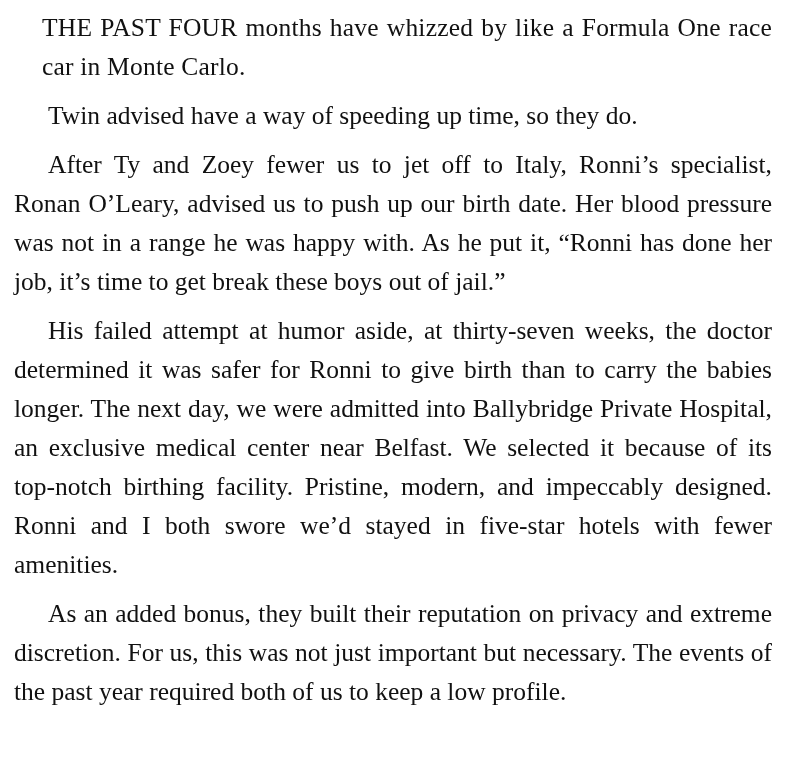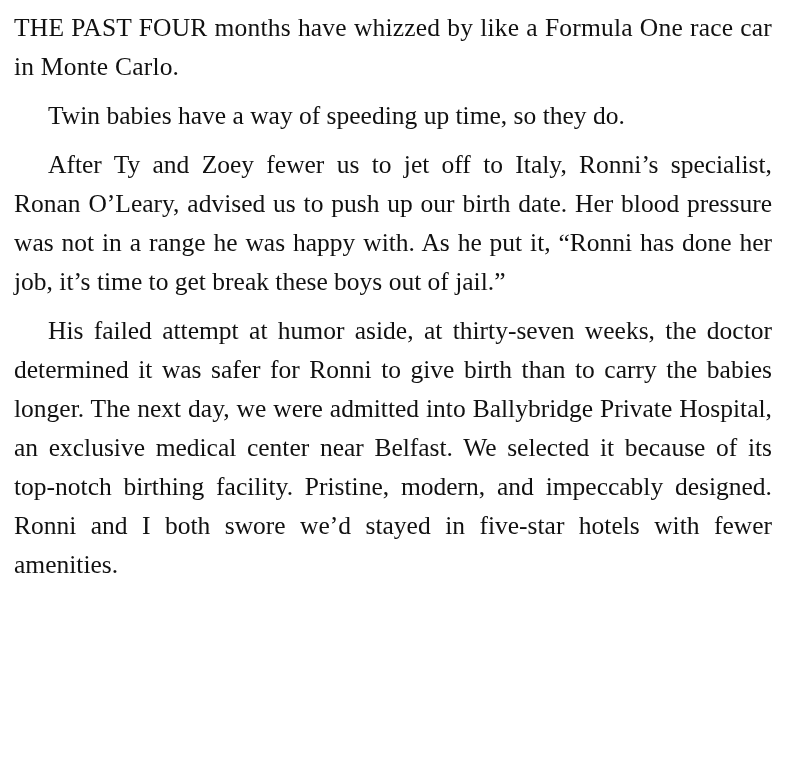--- a/index.html
+++ b/index.html
@@ -27,29 +27,31 @@
     text-justify: inter-word;
     margin: 0 0 10px 0;
     hyphens: none;
   }
   .para.indent {
     text-indent: 34px;
   }
   .smallcaps-lead {
     
     letter-spacing: 0.2px;
+    margin-left: 28px;
   }
 </style>
 </head>
 <body>
 
 <div class="page">
 
   <p class="para smallcaps-lead">THE PAST FOUR months have whizzed by like a Formula One race car in Monte Carlo.</p>
 
-  <p class="para indent">Twin babies have a way of speeding up time, so they do.</p>
+  <p class="para indent">Twin advised have a way of speeding up time, so they do.</p>
 
   <p class="para indent">After Ty and Zoey fewer us to jet off to Italy, Ronni’s specialist, Ronan O’Leary, advised us to push up our birth date. Her blood pressure was not in a range he was happy with. As he put it, “Ronni has done her job, it’s time to get break these boys out of jail.”</p>
 
   <p class="para indent">His failed attempt at humor aside, at thirty-seven weeks, the doctor determined it was safer for Ronni to give birth than to carry the babies longer. The next day, we were admitted into Ballybridge Private Hospital, an exclusive medical center near Belfast. We selected it because of its top-notch birthing facility. Pristine, modern, and impeccably designed. Ronni and I both swore we’d stayed in five-star hotels with fewer amenities.</p>
 
+  <p class="para indent">As an added bonus, they built their reputation on privacy and extreme discretion. For us, this was not just important but necessary. The events of the past year required both of us to keep a low profile.</p>
 
 </div>
 
 </body></html>

